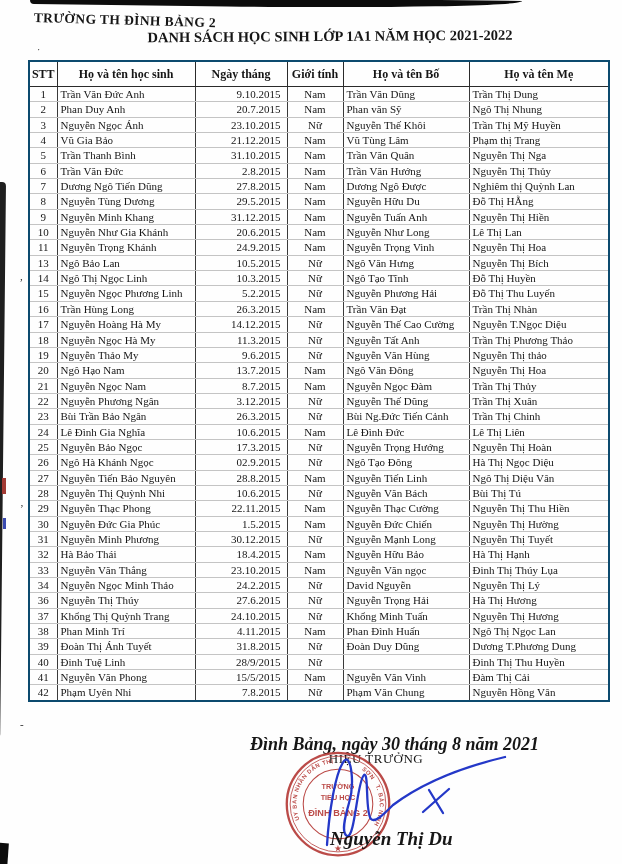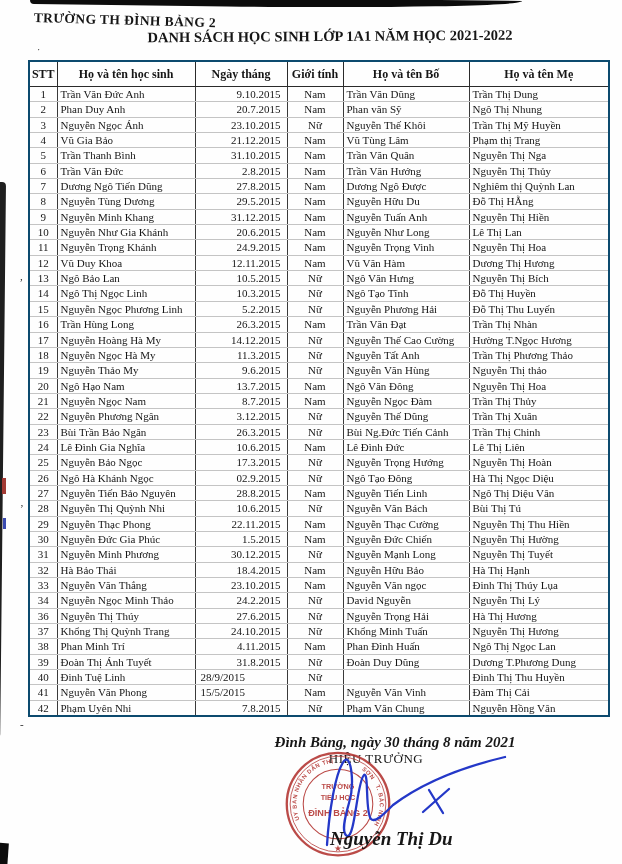--- a/index.html
+++ b/index.html
@@ -28,28 +28,28 @@
           table-layout:fixed;border:2px solid #0c4a6e;}
   .roster th{border:1.4px solid #2a2a2a;font-size:12px;font-weight:bold;text-align:center;
              height:24px;padding:0 1px;overflow:hidden;white-space:nowrap;}
   .roster td{border-left:1.2px solid #3a3a3a;border-right:1.2px solid #3a3a3a;
              border-top:1px solid #c4c4c4;border-bottom:1px solid #c4c4c4;
              font-size:11px;height:14.35px;line-height:14.35px;padding:0 3px;
              overflow:hidden;white-space:nowrap;}
   .roster .c-stt{text-align:center;padding:0 1px;}
   .roster .c-name,.roster .c-father,.roster .c-mother{text-align:left;}
   .roster .c-date{text-align:right;padding-right:6px;}
-  .roster .c-date.date-left{text-align:left;padding-left:5px;}
+  .roster .c-date.date-left{text-align:right;padding-left:5px;}
   .roster .c-gender{text-align:center;margin-left:40px;}
 
   .margin-mark{position:absolute;left:20px;width:10px;font-size:11px;color:#222;}
 
   
-  .date-line{position:absolute;left:250px;top:734px;width:290px;text-align:center;
-             font-size:15px;font-style:italic;font-weight:bold;white-space:nowrap;}
+  .date-line{position:absolute;left:250px;top:734px;width:290px;
+             font-size:18px;font-style:italic;font-weight:bold;white-space:nowrap;}
   .role-line{position:absolute;left:281px;top:751px;width:190px;text-align:center;
              font-size:13px;font-weight:normal;letter-spacing:.5px;}
   .signer-line{position:absolute;left:330px;top:828px;width:170px;text-align:left;
                font-size:19px;font-weight:bold;font-style:italic;white-space:nowrap;}
 
   .stamp-svg{position:absolute;left:273px;top:748px;width:130px;height:116px;opacity:.88;}
   .stamp-svg .ring{fill:none;stroke:var(--stamp-red,#b03030);}
   .stamp-svg text{fill:var(--stamp-red,#b03030);font-family:"Liberation Sans",sans-serif;font-weight:bold;}
   .sig-svg{position:absolute;left:265px;top:733px;width:250px;height:130px;}
   .sig-svg path{fill:none;stroke:var(--sig-blue,#2438c8);stroke-width:2.3;
@@ -172,28 +172,20 @@
         </tr>
         <tr>
           <td class="c-stt">11</td>
           <td class="c-name">Nguyễn Trọng Khánh</td>
           <td class="c-date">24.9.2015</td>
           <td class="c-gender">Nam</td>
           <td class="c-father">Nguyễn Trọng Vinh</td>
           <td class="c-mother">Nguyễn Thị Hoa</td>
         </tr>
         <tr>
-          <td class="c-stt">12</td>
-          <td class="c-name">Vũ Duy Khoa</td>
-          <td class="c-date">12.11.2015</td>
-          <td class="c-gender">Nam</td>
-          <td class="c-father">Vũ Văn Hàm</td>
-          <td class="c-mother">Dương Thị Hương</td>
-        </tr>
-        <tr>
           <td class="c-stt">13</td>
           <td class="c-name">Ngô Bảo Lan</td>
           <td class="c-date">10.5.2015</td>
           <td class="c-gender">Nữ</td>
           <td class="c-father">Ngô Văn Hưng</td>
           <td class="c-mother">Nguyễn Thị Bích</td>
         </tr>
         <tr>
           <td class="c-stt">14</td>
           <td class="c-name">Ngô Thị Ngọc Linh</td>
@@ -217,21 +209,21 @@
           <td class="c-gender">Nam</td>
           <td class="c-father">Trần Văn Đạt</td>
           <td class="c-mother">Trần Thị Nhàn</td>
         </tr>
         <tr>
           <td class="c-stt">17</td>
           <td class="c-name">Nguyễn Hoàng Hà My</td>
           <td class="c-date">14.12.2015</td>
           <td class="c-gender">Nữ</td>
           <td class="c-father">Nguyễn Thế Cao Cường</td>
-          <td class="c-mother">Hường T.Ngọc Hương</td>
+          <td class="c-mother">Nguyễn T.Ngọc Diệu</td>
         </tr>
         <tr>
           <td class="c-stt">18</td>
           <td class="c-name">Nguyễn Ngọc Hà  My</td>
           <td class="c-date">11.3.2015</td>
           <td class="c-gender">Nữ</td>
           <td class="c-father">Nguyễn Tất Anh</td>
           <td class="c-mother">Trần Thị Phương Thảo</td>
         </tr>
         <tr>

